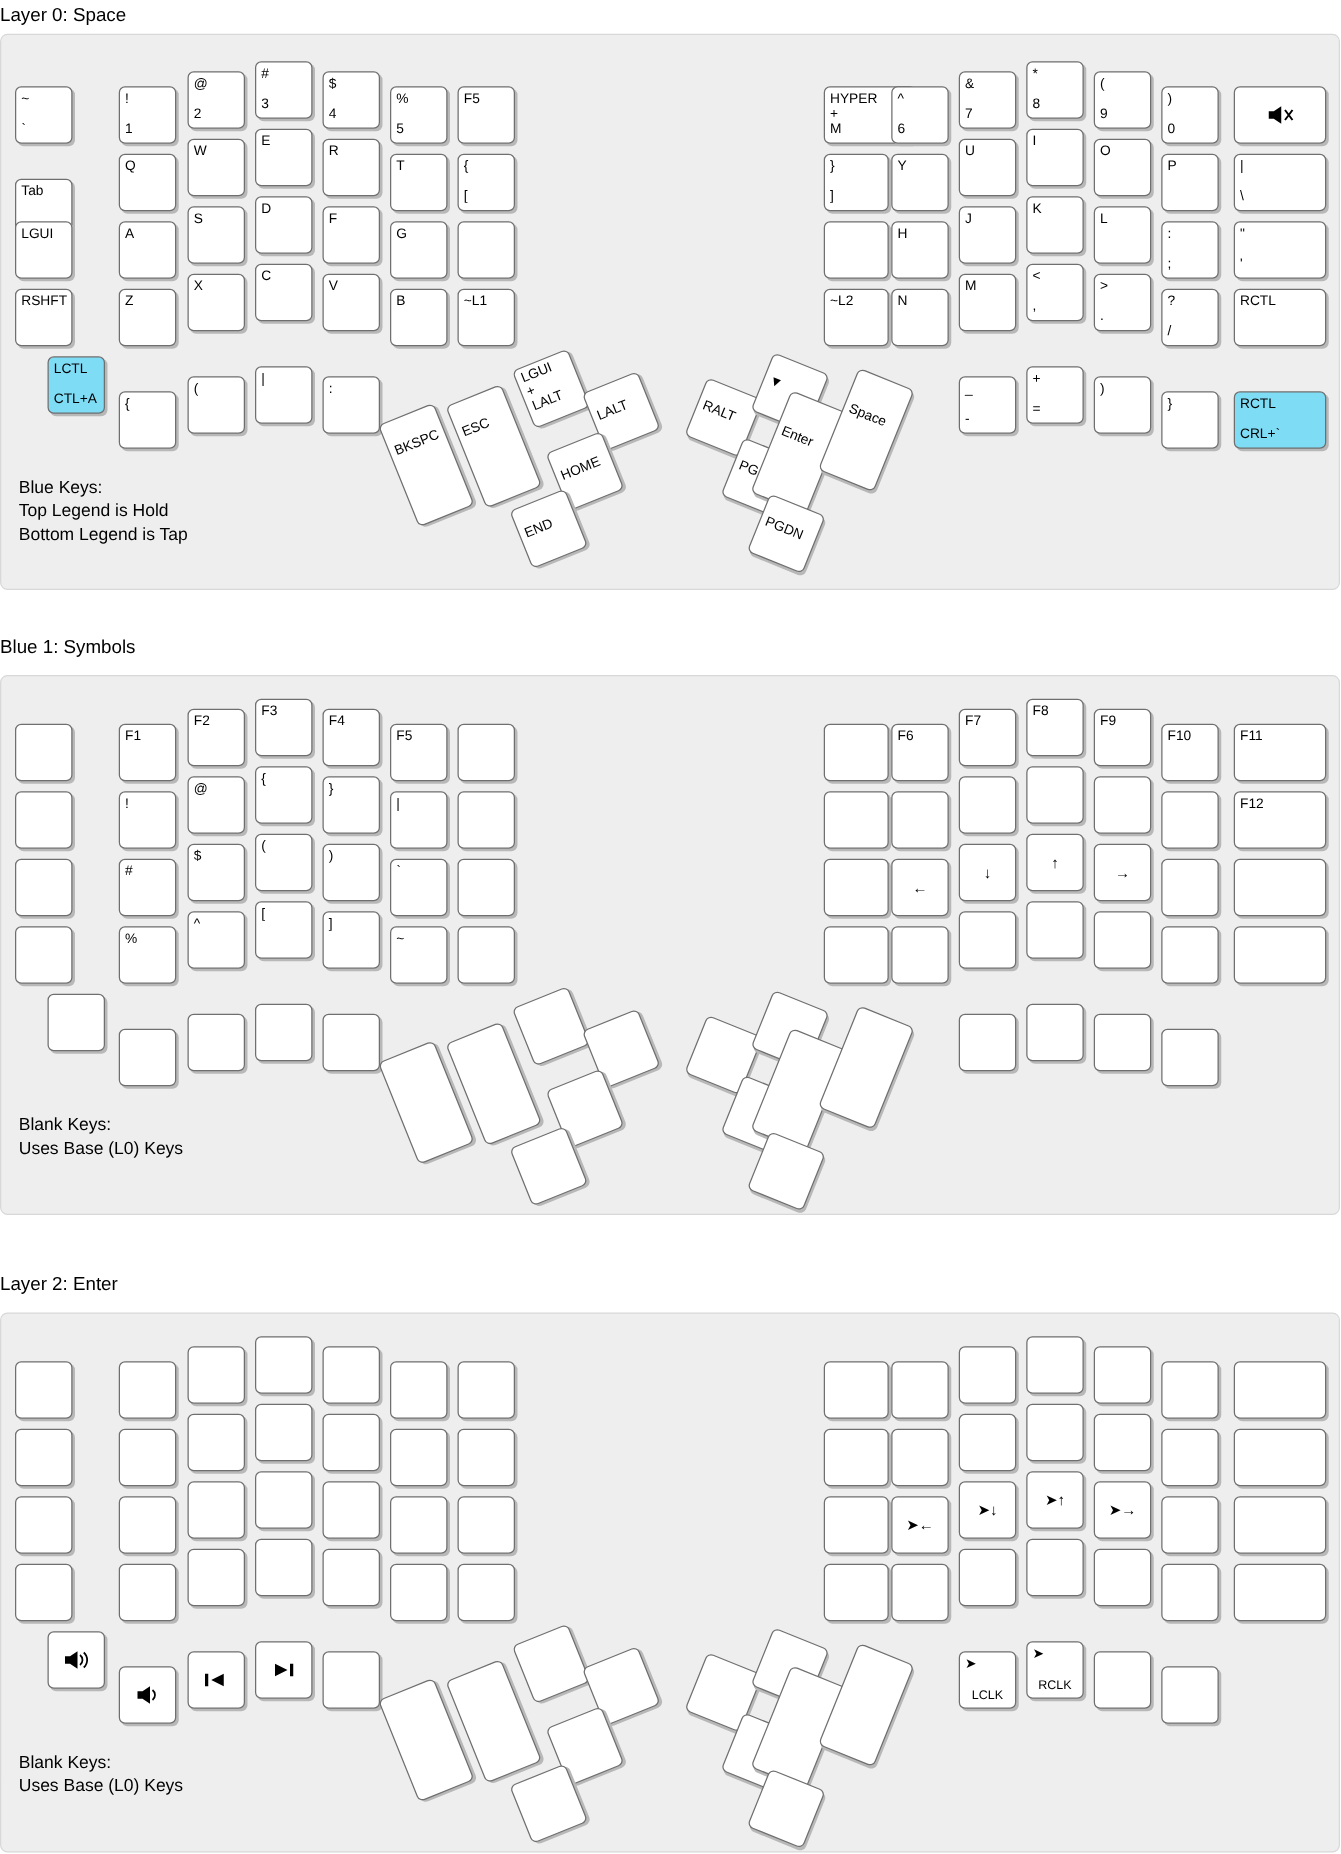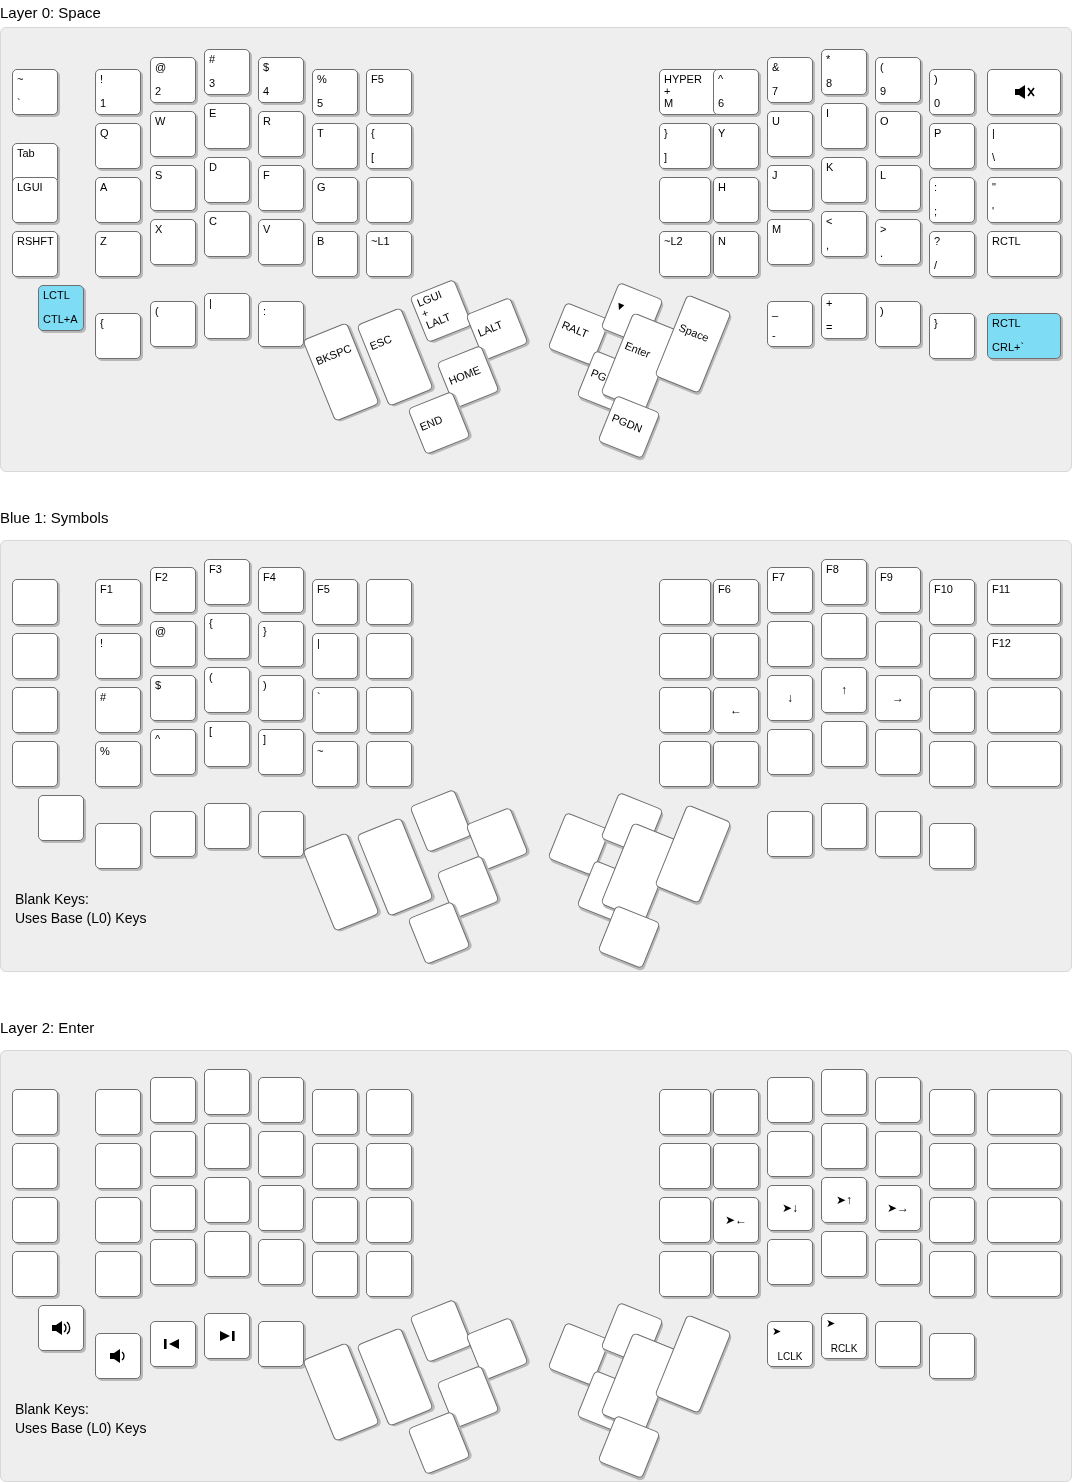--- a/index.html
+++ b/index.html
@@ -354,20 +354,23 @@
       <span class="lg b">'</span>
     </div>
   <div class="key" style="left:986px; top:203px; width:74px;">
       <span class="lg t">RCTL</span>
     </div>
   <div class="key blue" style="left:986px; top:285px; width:74px;">
       <span class="lg t">RCTL</span>
       <span class="lg b">CRL+`</span>
     </div>
 
+  <div class="note" style="left:14px; top:352px;">Blue Keys:
+Top Legend is Hold
+Bottom Legend is Tap</div>
 </div>
 
 <div style="position:absolute; left:0px; top:509px;">
   <div class="layer-title">Blue 1: Symbols</div>
 </div>
 <div class="layer-panel" style="left:0px; top:540px; width:1072px; height:432px; position:absolute;">
 
   <div class="key" style="left:11px; top:38px;"></div>
   <div class="key" style="left:11px; top:92px;"></div>
   <div class="key" style="left:11px; top:146px;"></div>

